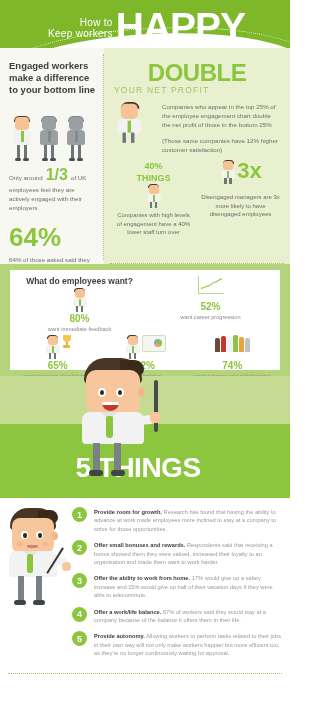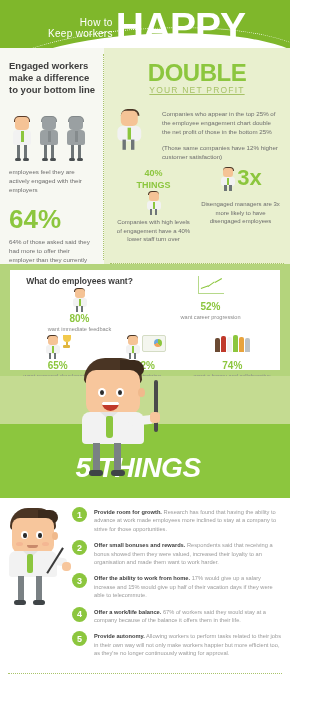--- a/index.html
+++ b/index.html
@@ -91,23 +91,22 @@
   .fig.gray .head { background:#9AA0A2; }
   .fig.gray .hair { background:#82888A; }
   .fig.gray .body { background:#9AA0A2; }
   .fig.gray .tie  { background:#858B8D; }
 
   .double-title {
     font-size: 24px; font-weight: bold; color:#8CC63E; line-height:25px;
     text-align:center; letter-spacing:-.5px; margin-top: 4px;
   }
   .double-sub {
-    font-size: 8.5px; color:#A7C267; text-align:center; letter-spacing:1.2px;
-    margin-bottom: 14px;
-    text-decoration: underline;
+    font-size: 8.5px; color:#A7C267; text-align:left; letter-spacing:1.2px;
+    margin-bottom: 7px;
   }
   .dbl-row { display:flex; gap:6px; }
   .dbl-text { font-size:6.2px; color:#6d6d6d; line-height:9px; flex:1; }
   .dbl-text p + p { margin-top:7px; }
 
   .two-col { display:flex; gap:8px; margin-top: 6px; }
   .two-col .col { flex:1; text-align:center; }
   .col-cap { font-size:6px; color:#6d6d6d; line-height:8.5px; margin-top:3px; }
   .badge40 { font-size:12px; font-weight:bold; color:#8CC63E; line-height:12px; }
   .badge40 span { display:block; font-size:9px; }
@@ -153,21 +152,21 @@
   .board{width:24px;height:17px;background:#F4F6EF;border:1.2px solid #D4DCC4;position:relative;border-radius:2px;}
   .board .pie{position:absolute;right:3px;top:3px;width:8px;height:8px;border-radius:50%;
     background:conic-gradient(#8CC63E 0 40%, #F0A35C 40% 70%, #6FA8DC 70% 100%);}
 
   .trophy{width:10px;height:13px;position:relative;}
   .trophy .cup{position:absolute;left:1px;top:0;width:8px;height:7px;background:#F2C94C;border-radius:0 0 5px 5px;}
   .trophy .st{position:absolute;left:4px;top:7px;width:2px;height:3px;background:#E0B63F;}
   .trophy .bs{position:absolute;left:1.5px;top:10px;width:7px;height:2.5px;background:#E0B63F;border-radius:1px;}
 
   
-  .mascot-band { position:relative; width:240px; height:122px;font-style:italic; }
+  .mascot-band { position:relative; width:240px; height:122px; }
   .band-light { position:absolute; left:0; top:0; width:290px; height:48px; background:#C4DB91; }
   .band-mid   { position:absolute; left:0; top:48px; width:290px; height:74px; background:#8CC63E; }
   .five-title {
     position:absolute; left:0; right:0; bottom:16px; text-align:center;
     color:#ffffff; font-weight:bold; font-size:28px; line-height:28px; letter-spacing:-.5px;
     padding-left: 36px;
   }
   .five-sub {
     position:absolute; left:0; right:0; bottom:-14px; text-align:center;
     color:#3d3d3d; font-weight:bold; font-size:6.6px; padding-left: 30px;
@@ -282,20 +281,25 @@
             <div class="head"></div>
             <div class="body"></div>
             <div class="tie"></div>
           <div class="leg1"></div>
             <div class="leg2"></div>
             <div class="foot1"></div>
             <div class="foot2"></div>
         </div>
       </div>
 
+      <div class="stat-line">
+        <span class="small-copy">Only around</span>
+        <span class="stat-mid">1/3</span>
+        <span class="small-copy">of UK</span>
+      </div>
       <div class="small-copy" style="margin-top:2px;">employees feel they are actively engaged with their employers</div>
 
       <div class="stat-huge" style="margin-top:12px;">64%</div>
       <div class="small-copy" style="margin-top:5px;">64% of those asked said they had more to offer their employer than they currently have been asked to do</div>
     </div>
 
     <div class="panel-right">
       <div class="double-title">DOUBLE</div>
       <div class="double-sub">YOUR NET PROFIT</div>
 

